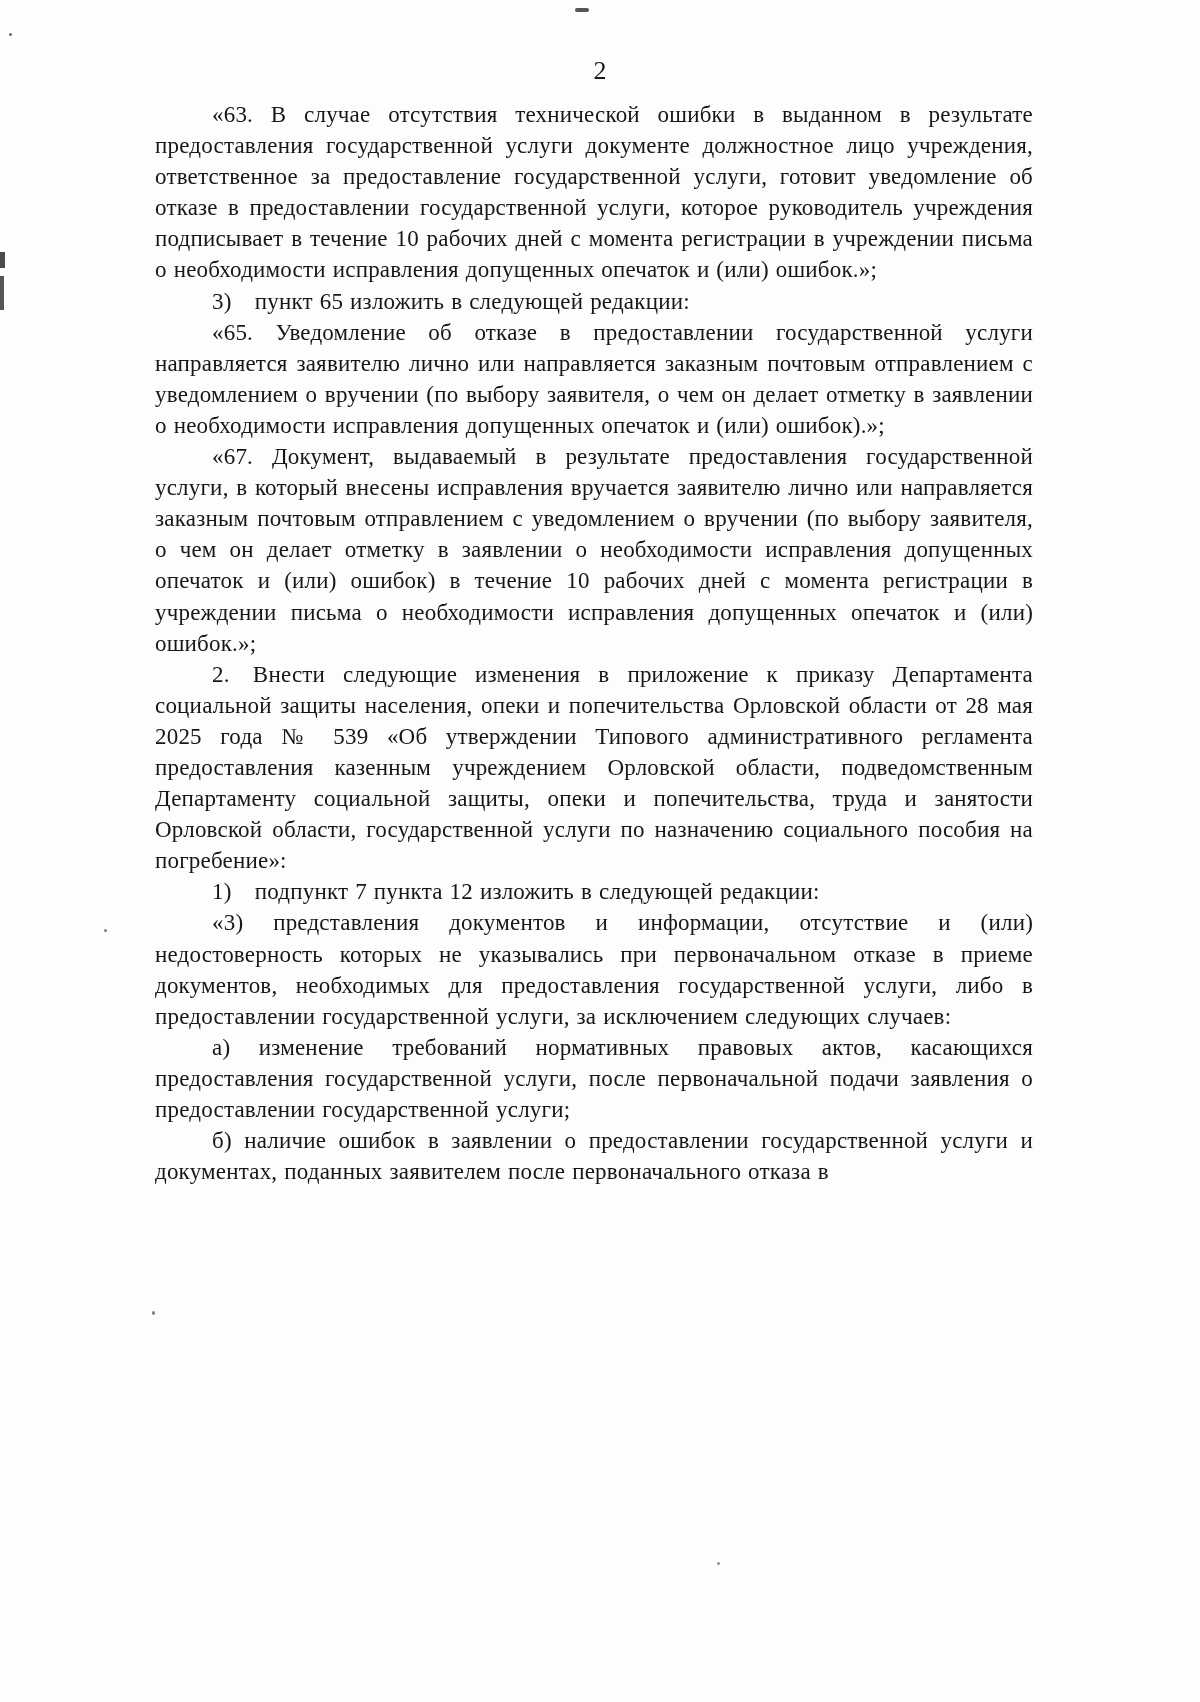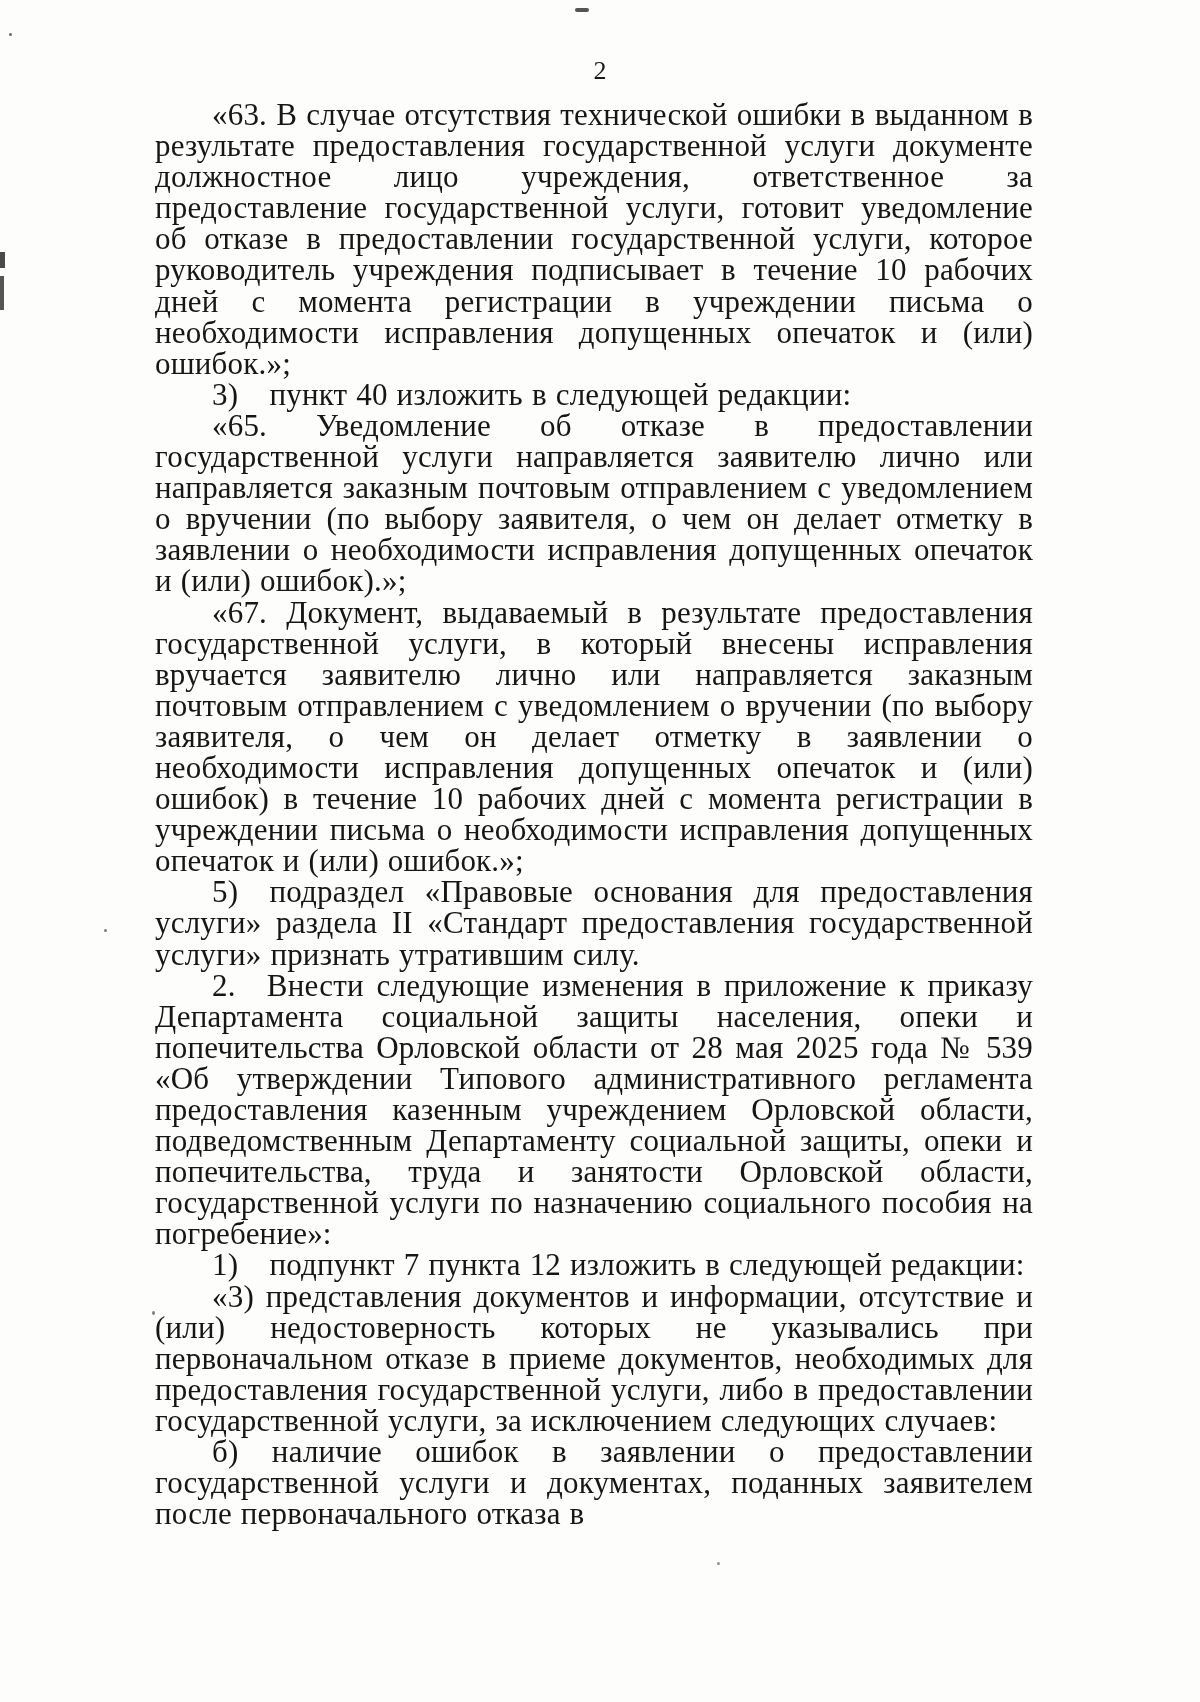--- a/index.html
+++ b/index.html
@@ -24,21 +24,21 @@
     width: 1200px;
     text-align: center;
     font-size: 26px;
     color: #1a1a1a;
   }
   .content {
     position: absolute;
     top: 99px;
     left: 155px;
     width: 878px;
-    font-size: 31px;
+    font-size: 23px;
     line-height: 31.1px;
     text-align: justify;
     letter-spacing: 0.2px;
     word-spacing: 1px;
   }
   .para {
     margin: 0;
     padding: 0;
     text-indent: 57px;
   }
@@ -56,27 +56,27 @@
   .a-botdot   { left: 717px; top: 1562px; width: 3px;  height: 3px;  border-radius: 50%; opacity: .5; }
 </style>
 </head>
 <body>
 
 <div class="page">
   <div class="page-number">2</div>
 
   <div class="content">
       <p class="para">«63. В случае отсутствия технической ошибки в выданном в результате предоставления государственной услуги документе должностное лицо учреждения, ответственное за предоставление государственной услуги, готовит уведомление об отказе в предоставлении государственной услуги, которое руководитель учреждения подписывает в течение 10 рабочих дней с момента регистрации в учреждении письма о необходимости исправления допущенных опечаток и (или) ошибок.»;</p>
-      <p class="para">3) пункт 40 изложить в следующей редакции:</p>
+      <p class="para">3) пункт 65 изложить в следующей редакции:</p>
       <p class="para">«65. Уведомление об отказе в предоставлении государственной услуги направляется заявителю лично или направляется заказным почтовым отправлением с уведомлением о вручении (по выбору заявителя, о чем он делает отметку в заявлении о необходимости исправления допущенных опечаток и (или) ошибок).»;</p>
       <p class="para">«67. Документ, выдаваемый в результате предоставления государственной услуги, в который внесены исправления вручается заявителю лично или направляется заказным почтовым отправлением с уведомлением о вручении (по выбору заявителя, о чем он делает отметку в заявлении о необходимости исправления допущенных опечаток и (или) ошибок) в течение 10 рабочих дней с момента регистрации в учреждении письма о необходимости исправления допущенных опечаток и (или) ошибок.»;</p>
-      <p class="para">5) подраздел «Правовые основания для предоставления услуги» раздела II «Стандарт предоставления государственной услуги» признать утратившим силу.</p>
       <p class="para">2. Внести следующие изменения в приложение к приказу Департамента социальной защиты населения, опеки и попечительства Орловской области от 28 мая 2025 года № 539 «Об утверждении Типового административного регламента предоставления казенным учреждением Орловской области, подведомственным Департаменту социальной защиты, опеки и попечительства, труда и занятости Орловской области, государственной услуги по назначению социального пособия на погребение»:</p>
       <p class="para">1) подпункт 7 пункта 12 изложить в следующей редакции:</p>
       <p class="para">«3) представления документов и информации, отсутствие и (или) недостоверность которых не указывались при первоначальном отказе в приеме документов, необходимых для предоставления государственной услуги, либо в предоставлении государственной услуги, за исключением следующих случаев:</p>
+      <p class="para">а) изменение требований нормативных правовых актов, касающихся предоставления государственной услуги, после первоначальной подачи заявления о предоставлении государственной услуги;</p>
       <p class="para">б) наличие ошибок в заявлении о предоставлении государственной услуги и документах, поданных заявителем после первоначального отказа в</p>
     </div>
 
   <div class="artifact a-topdot"></div>
   <div class="artifact a-topmark"></div>
   <div class="artifact a-edge1"></div>
   <div class="artifact a-edge2"></div>
   <div class="artifact a-middot"></div>
   <div class="artifact a-lowdot"></div>
   <div class="artifact a-botdot"></div>

